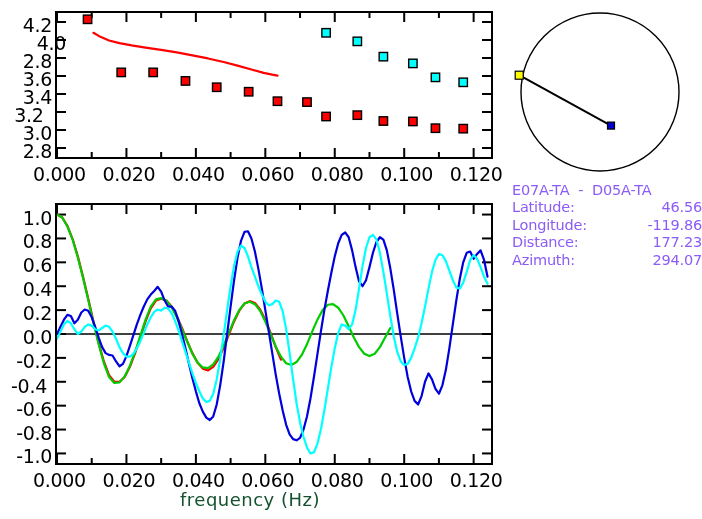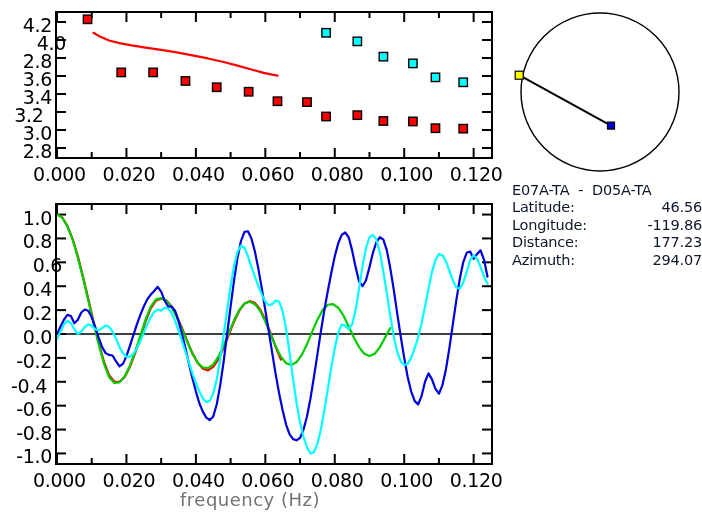--- a/index.html
+++ b/index.html
@@ -15,28 +15,28 @@
 
   
   #top-plot{left:55px;top:11px;width:438px;height:148px;
             border:2px solid #000;box-sizing:border-box;background:#fff;}
   #top-plot svg,#bottom-plot svg{display:block;}
 
   
   #bottom-plot{left:55px;top:203px;width:438px;height:262px;
                border:2px solid #000;box-sizing:border-box;background:#fff;}
 
-  .xaxis-title{position:absolute;font-size:18px;color:#737373;letter-spacing:0.5px;}
+  .xaxis-title{position:absolute;font-size:18px;color:#14532d;letter-spacing:0.5px;}
 
   
   #circle-map{left:512px;top:8px;width:180px;height:168px;}
 
   
   #info-block{position:absolute;left:512px;top:182px;width:190px;
-              font-size:14.5px;line-height:17.4px;color:#0f172a;
+              font-size:14.5px;line-height:17.4px;color:#8b5cf6;
               letter-spacing:-0.2px;}
   #info-block .row{white-space:pre;}
   #info-block .title{white-space:pre;}
 </style>
 </head>
 <body>
 
 <div class="panel" id="top-plot">
   <svg id="top-svg" width="434" height="144" viewBox="0 0 434 144">
       <line x1="0" y1="144" x2="0" y2="135" stroke="#000" stroke-width="2"></line>
@@ -181,21 +181,21 @@
 </div>
 <div id="bot-ticks">
     <div class="ticklabel ylab" style="left: 6px; width: 46px; top: 445.444px;">-1.0</div>
     <div class="ticklabel ylab" style="left: 6px; width: 46px; top: 421.556px;">-0.8</div>
     <div class="ticklabel ylab" style="left: 6px; width: 46px; top: 397.667px;">-0.6</div>
     <div class="ticklabel ylab" style="left: 6px; width: 46px; top: 375px; text-align: center;">-0.4</div>
     <div class="ticklabel ylab" style="left: 6px; width: 46px; top: 349.889px;">-0.2</div>
     <div class="ticklabel ylab" style="left: 6px; width: 46px; top: 326px;">0.0</div>
     <div class="ticklabel ylab" style="left: 6px; width: 46px; top: 302.111px;">0.2</div>
     <div class="ticklabel ylab" style="left: 6px; width: 46px; top: 278.222px;">0.4</div>
-    <div class="ticklabel ylab" style="left: 16px; width: 46px; top: 254.333px;">0.6</div>
+    <div class="ticklabel ylab" style="left: 6px; width: 46px; top: 254.333px;">0.6</div>
     <div class="ticklabel ylab" style="left: 6px; width: 46px; top: 230.444px;">0.8</div>
     <div class="ticklabel ylab" style="left: 6px; width: 46px; top: 206.556px;">1.0</div>
     <div class="ticklabel" style="left: 33px; width: 48px; text-align: center; top: 469px;">0.000</div>
     <div class="ticklabel" style="left: 102.44px; width: 48px; text-align: center; top: 469px;">0.020</div>
     <div class="ticklabel" style="left: 171.88px; width: 48px; text-align: center; top: 469px;">0.040</div>
     <div class="ticklabel" style="left: 241.32px; width: 48px; text-align: center; top: 469px;">0.060</div>
     <div class="ticklabel" style="left: 310.76px; width: 48px; text-align: center; top: 469px;">0.080</div>
     <div class="ticklabel" style="left: 380.2px; width: 48px; text-align: center; top: 469px;">0.100</div>
     <div class="ticklabel" style="left: 449.64px; width: 48px; text-align: center; top: 469px;">0.120</div>
   </div>

